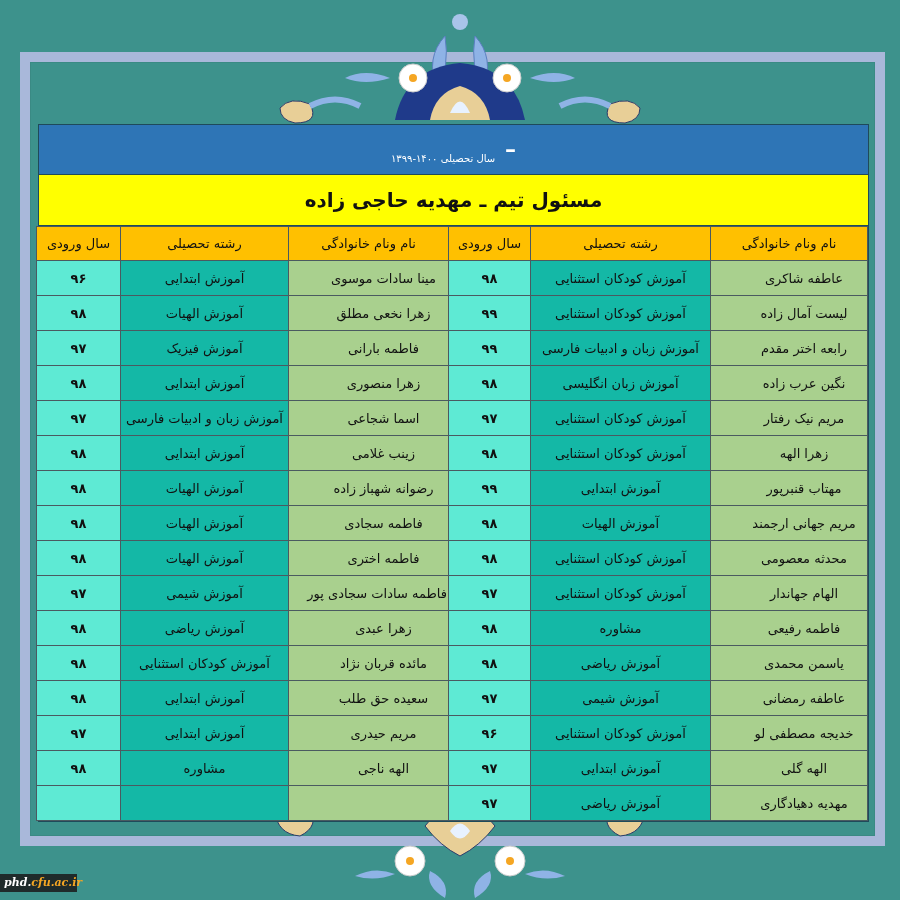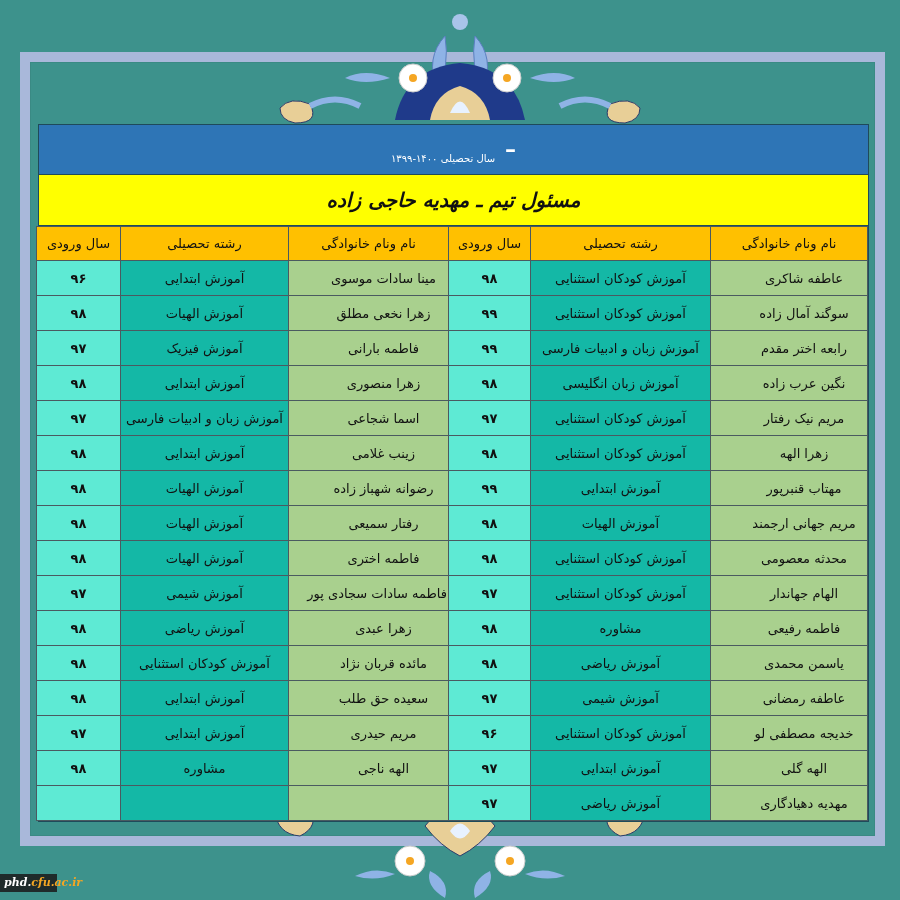--- a/index.html
+++ b/index.html
@@ -6,29 +6,29 @@
     body { width:900px; height:900px; background:#3d928c; position:relative; overflow:hidden; font-family:"DejaVu Sans", sans-serif; }
     .frame { position:absolute; left:20px; top:52px; width:865px; height:794px; box-sizing:border-box; border:10px solid #a9b8da; }
     .frame-inner { position:absolute; left:30px; top:62px; width:845px; height:774px; box-sizing:border-box; border:1px solid #3a8a84; }
     .ornament { position:absolute; }
     .ornament svg { display:block; }
     .sheet { position:absolute; left:38px; top:124px; width:831px; direction:rtl; border:1px solid #1f4a5a; box-sizing:border-box; }
     .title-band { height:49px; background:#2e75b6; border-bottom:1px solid #1f4a5a; display:flex; align-items:center; justify-content:center; color:#fff; gap:10px; }
     .title-main { font-size:22px; font-weight:bold; }
     .title-dash { font-size:22px; font-weight:bold; }
     .title-sub { font-size:10px;margin-top:17px; }
-    .yellow-band { height:50px; background:#ffff00; border-bottom:1px solid #1f4a5a; display:flex; align-items:center; justify-content:center; font-size:20px; font-weight:bold; color:#111;font-style:italic; }
+    .yellow-band { height:50px; background:#ffff00; border-bottom:1px solid #1f4a5a; display:flex; align-items:center; justify-content:center; font-size:20px; font-weight:bold; color:#111; }
     table { width:100%; border-collapse:collapse; table-layout:fixed; }
     th, td { border:1px solid #4a5a60; text-align:center; font-size:13px; color:#111; overflow:hidden; white-space:nowrap; }
     th { background:#ffc000; height:31px; font-weight:normal; font-size:13px; }
     td { height:32px; }
     .c-name { background:#a9d08e;padding-left:31px; }
     .c-field { background:#14b8a6; }
     .c-year { background:#5eead4; font-weight:bold; }
-    .watermark { position:absolute; left:0; top:874px; width:57px; height:18px; background:#1f2b2b; color:#fff; font-size:11px; font-style:italic; font-weight:bold; line-height:18px; padding-left:4px; box-sizing:border-box; font-family:"DejaVu Serif", serif; }
+    .watermark { position:absolute; left:0; top:874px; width:77px; height:18px; background:#1f2b2b; color:#fff; font-size:11px; font-style:italic; font-weight:bold; line-height:18px; padding-left:4px; box-sizing:border-box; font-family:"DejaVu Serif", serif; }
     .watermark .accent { color:#f5a623; }
   </style>
 </head>
 <body>
 
 <div class="frame"></div>
 <div class="frame-inner"></div>
 
 <div class="ornament" style="left:265px; top:8px;">
   <svg width="390" height="118" viewBox="0 0 390 118">
@@ -102,21 +102,21 @@
     <tbody id="rows-body">
         <tr>
           <td class="c-name">عاطفه شاکری</td>
           <td class="c-field">آموزش کودکان استثنایی</td>
           <td class="c-year">۹۸</td>
           <td class="c-name">مینا سادات موسوی</td>
           <td class="c-field">آموزش ابتدایی</td>
           <td class="c-year">۹۶</td>
         </tr>
         <tr>
-          <td class="c-name">سوگند آمال زاده</td>
+          <td class="c-name">لیست آمال زاده</td>
           <td class="c-field">آموزش کودکان استثنایی</td>
           <td class="c-year">۹۹</td>
           <td class="c-name">زهرا نخعی مطلق</td>
           <td class="c-field">آموزش الهیات</td>
           <td class="c-year">۹۸</td>
         </tr>
         <tr>
           <td class="c-name">رابعه اختر مقدم</td>
           <td class="c-field">آموزش زبان و ادبیات فارسی</td>
           <td class="c-year">۹۹</td>
@@ -153,21 +153,21 @@
           <td class="c-field">آموزش ابتدایی</td>
           <td class="c-year">۹۹</td>
           <td class="c-name">رضوانه شهباز زاده</td>
           <td class="c-field">آموزش الهیات</td>
           <td class="c-year">۹۸</td>
         </tr>
         <tr>
           <td class="c-name">مریم جهانی ارجمند</td>
           <td class="c-field">آموزش الهیات</td>
           <td class="c-year">۹۸</td>
-          <td class="c-name">رفتار سمیعی</td>
+          <td class="c-name">فاطمه سجادی</td>
           <td class="c-field">آموزش الهیات</td>
           <td class="c-year">۹۸</td>
         </tr>
         <tr>
           <td class="c-name">محدثه معصومی</td>
           <td class="c-field">آموزش کودکان استثنایی</td>
           <td class="c-year">۹۸</td>
           <td class="c-name">فاطمه اختری</td>
           <td class="c-field">آموزش الهیات</td>
           <td class="c-year">۹۸</td>

